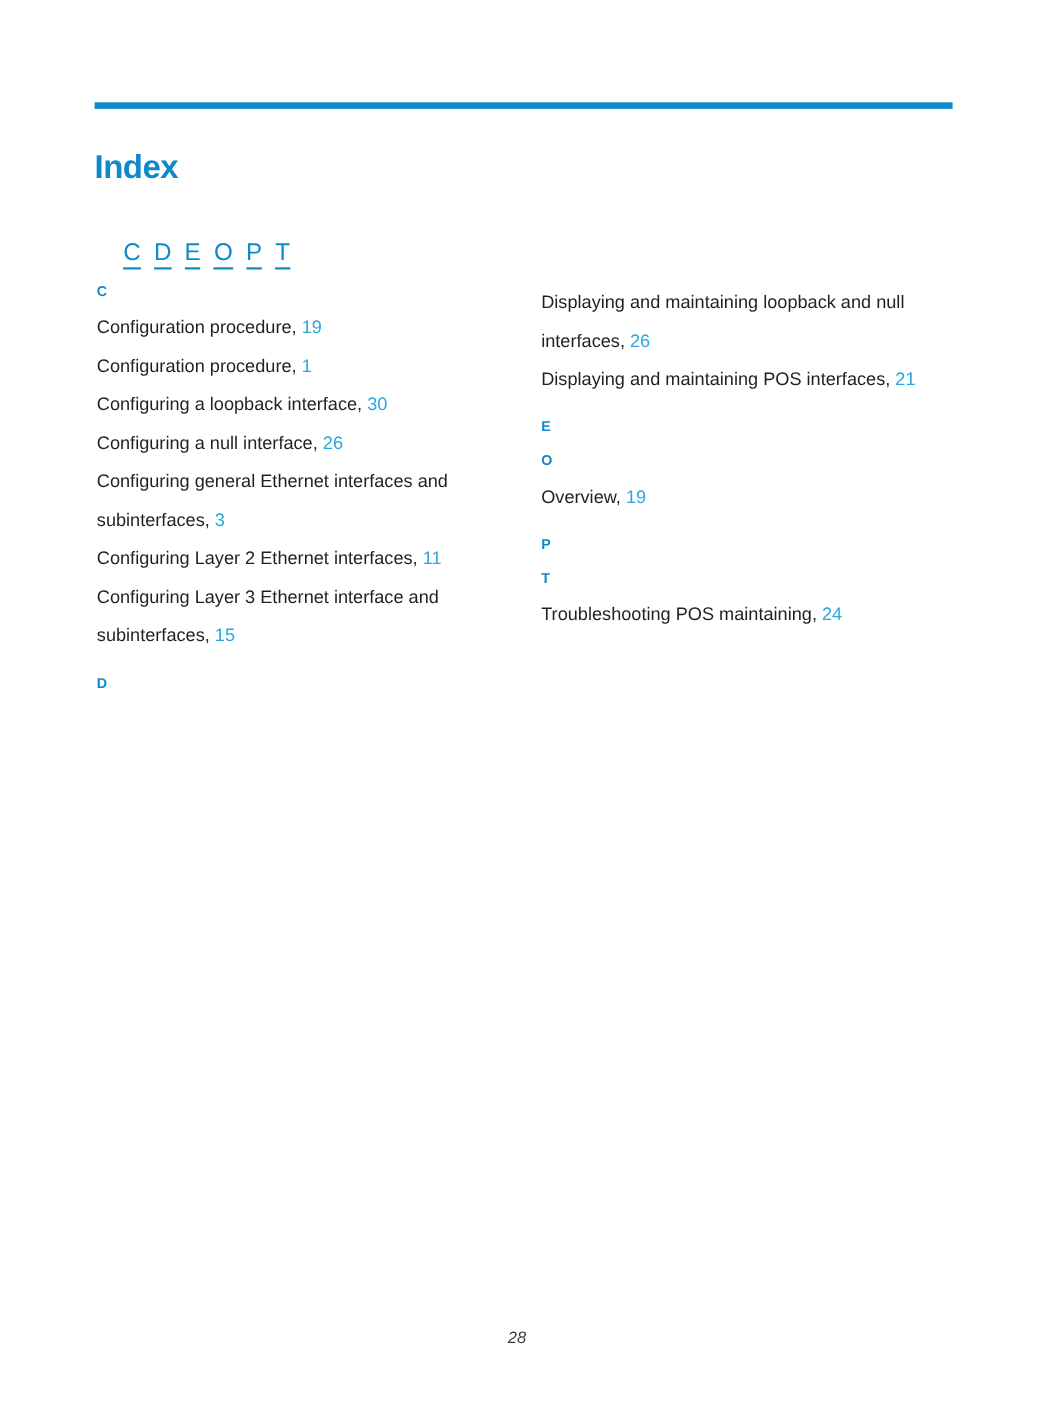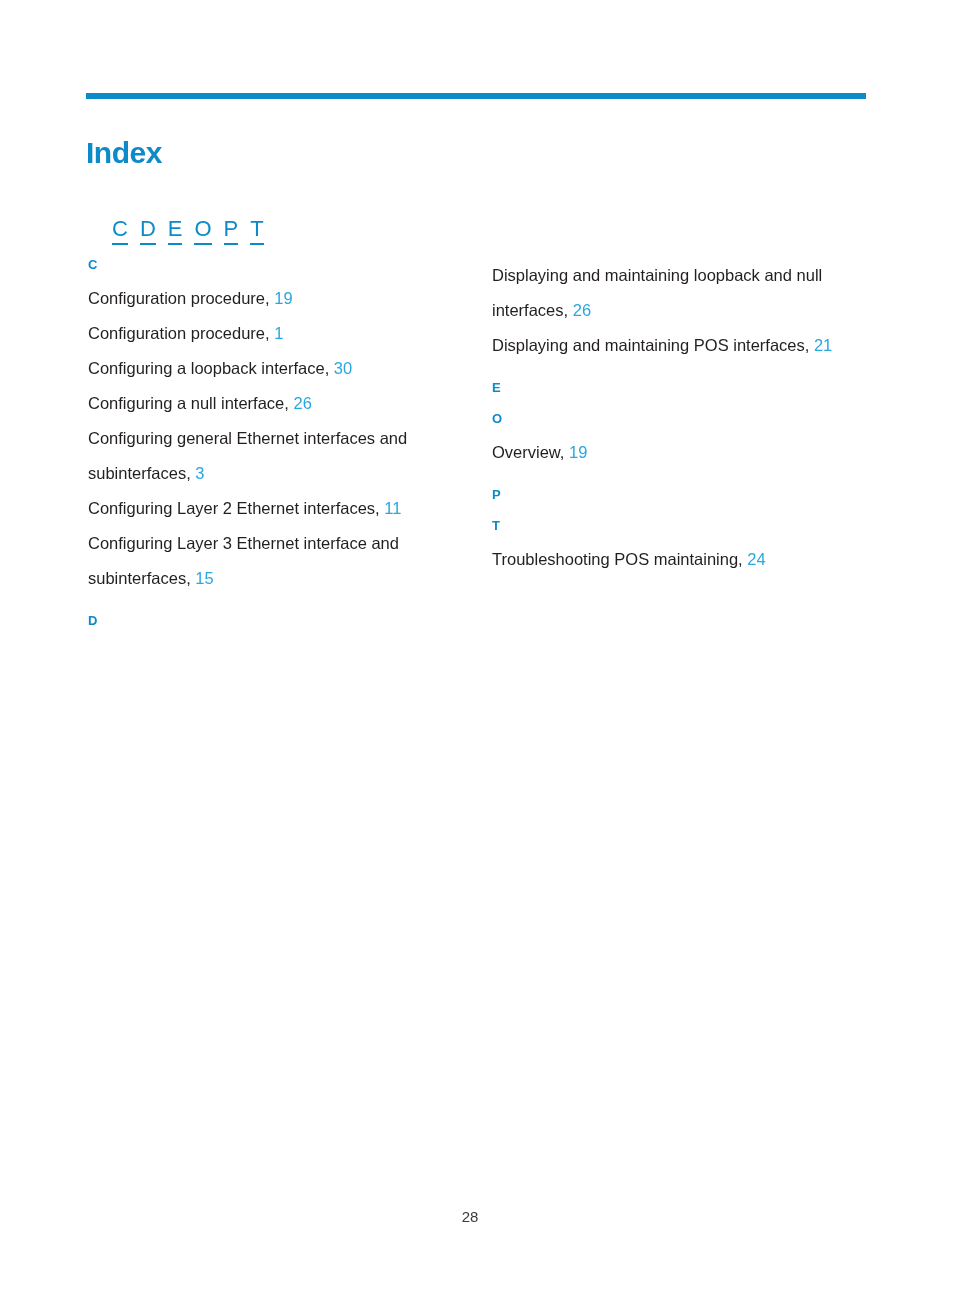--- a/index.html
+++ b/index.html
@@ -113,20 +113,21 @@
 
   
   .folio {
     position: absolute;
     left: 0;
     top: 1208px;
     width: 940px;
     text-align: center;
     font-size: 15px;
     color: #3b3b3b;
+    font-style: italic;
   }
 </style>
 </head>
 <body>
 
 <div class="page">
 
   <div class="top-rule"></div>
 
   <h1 class="page-title">Index</h1>

